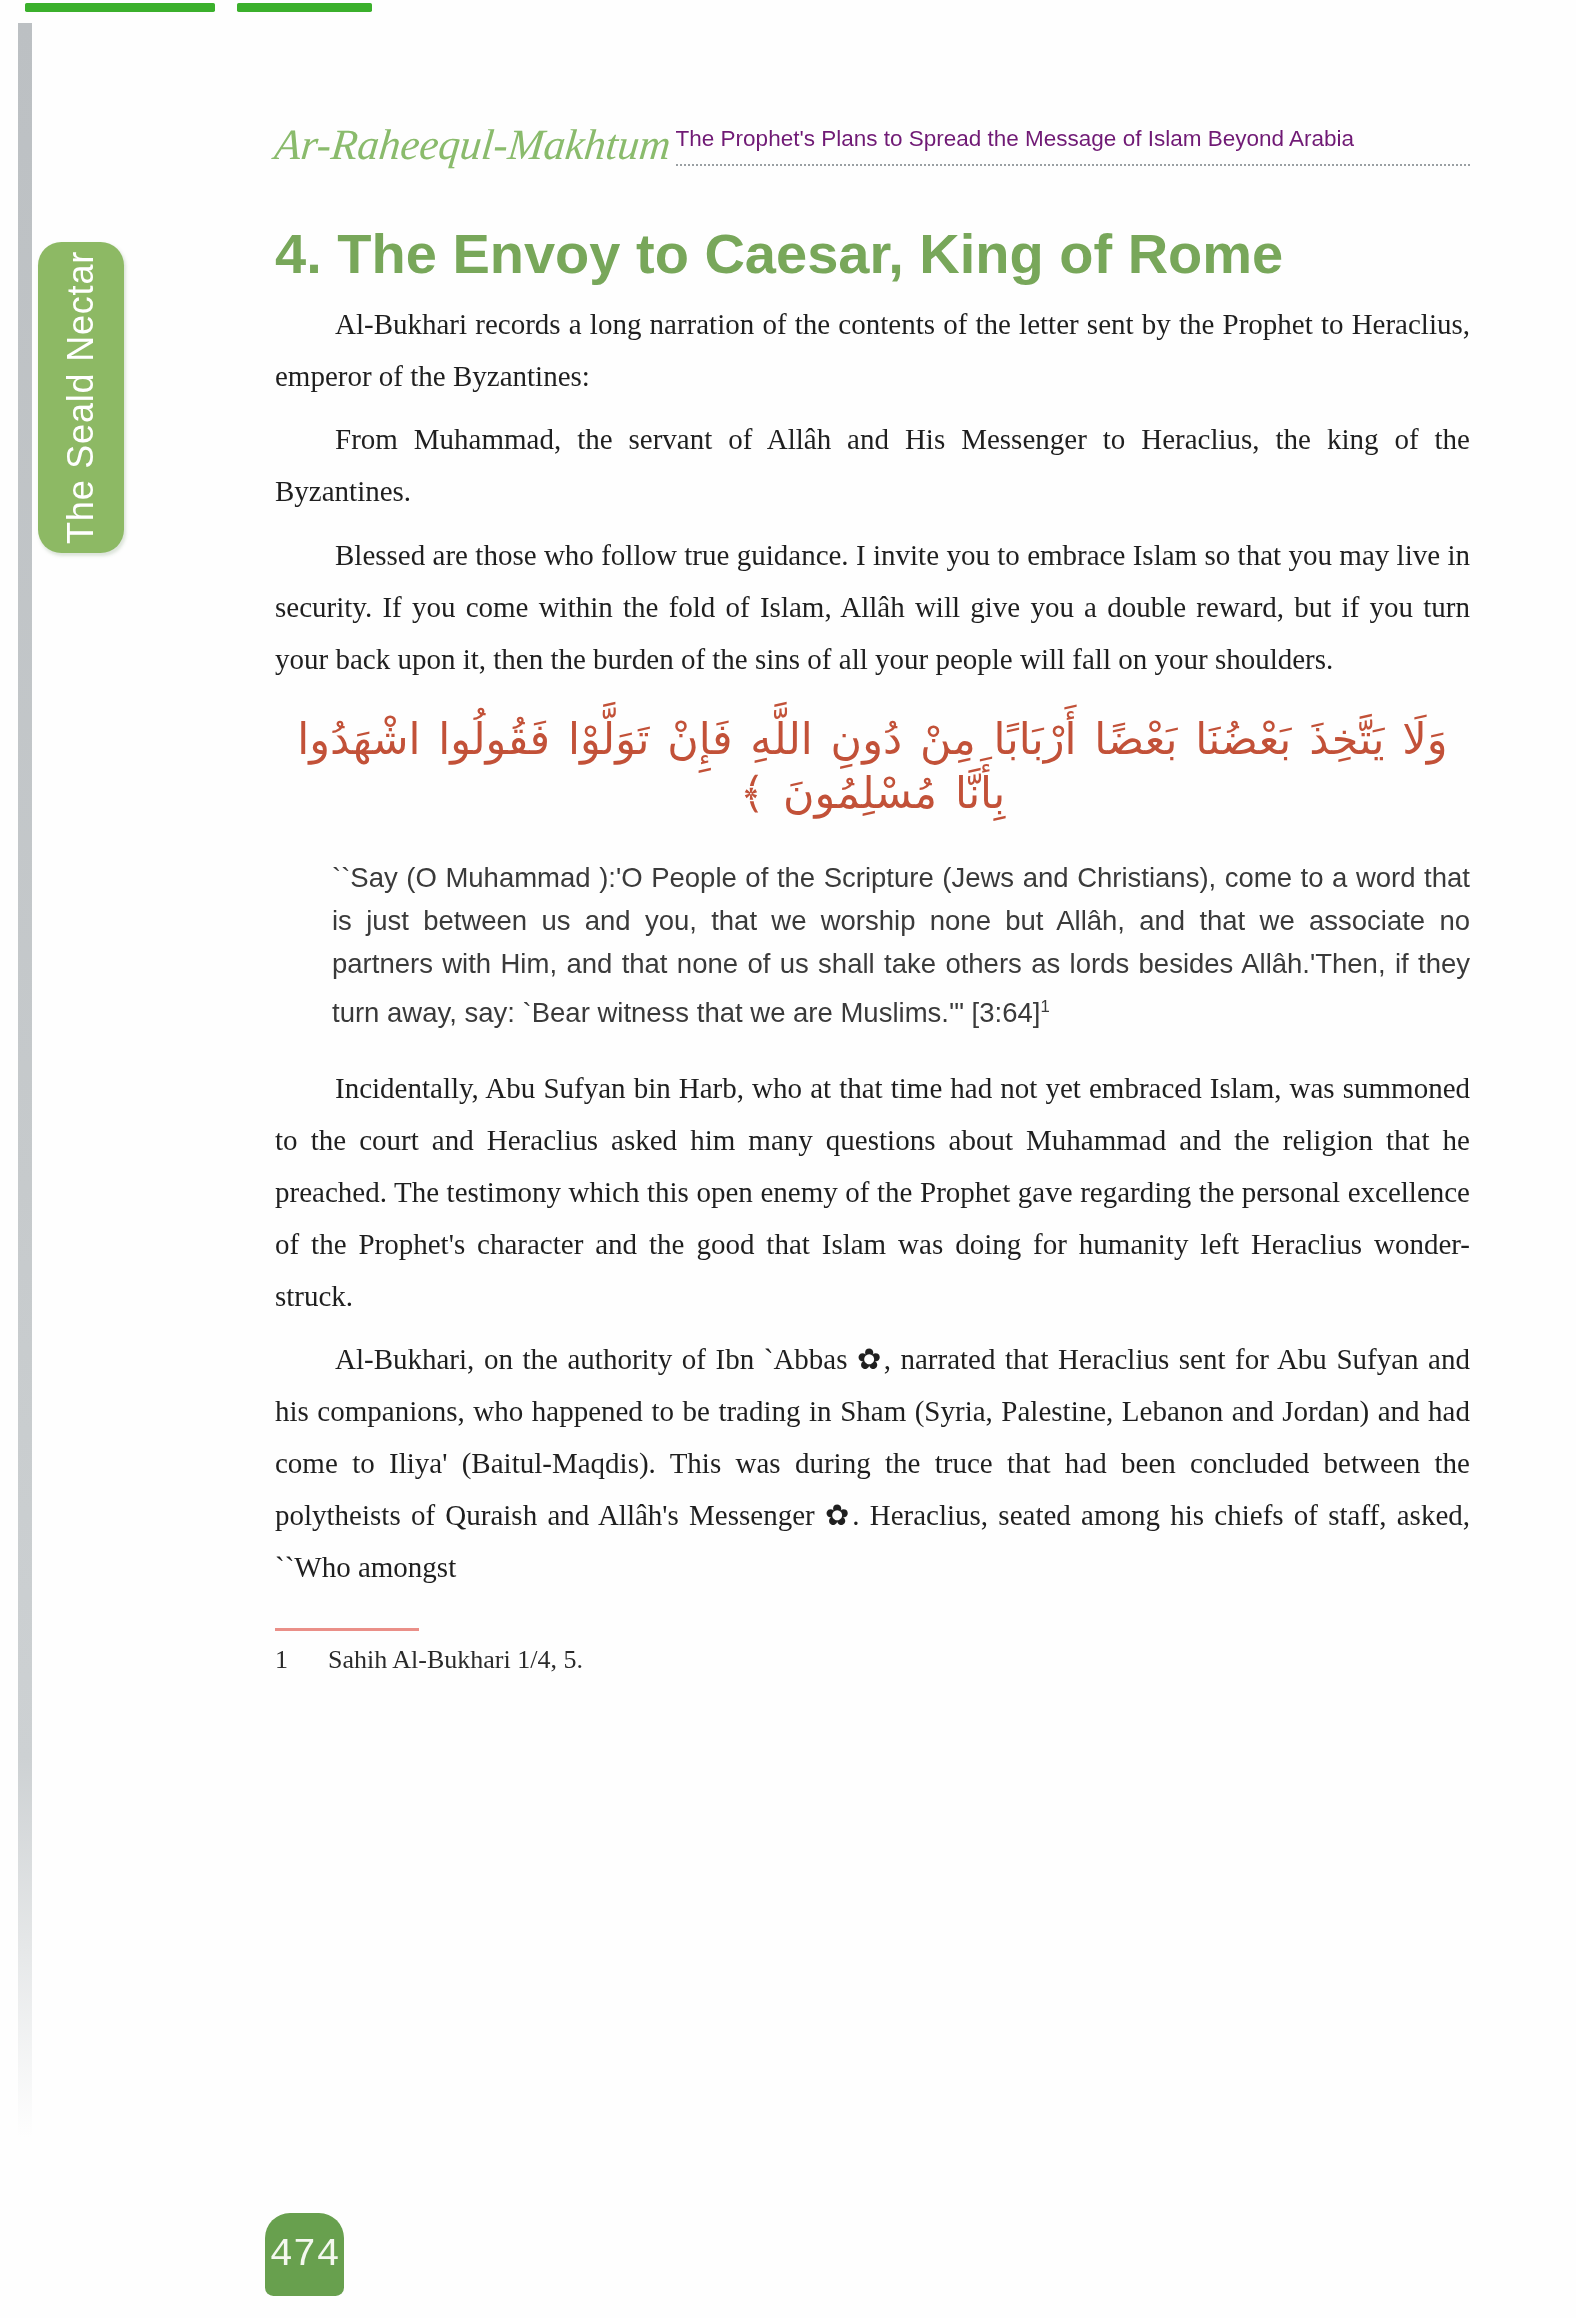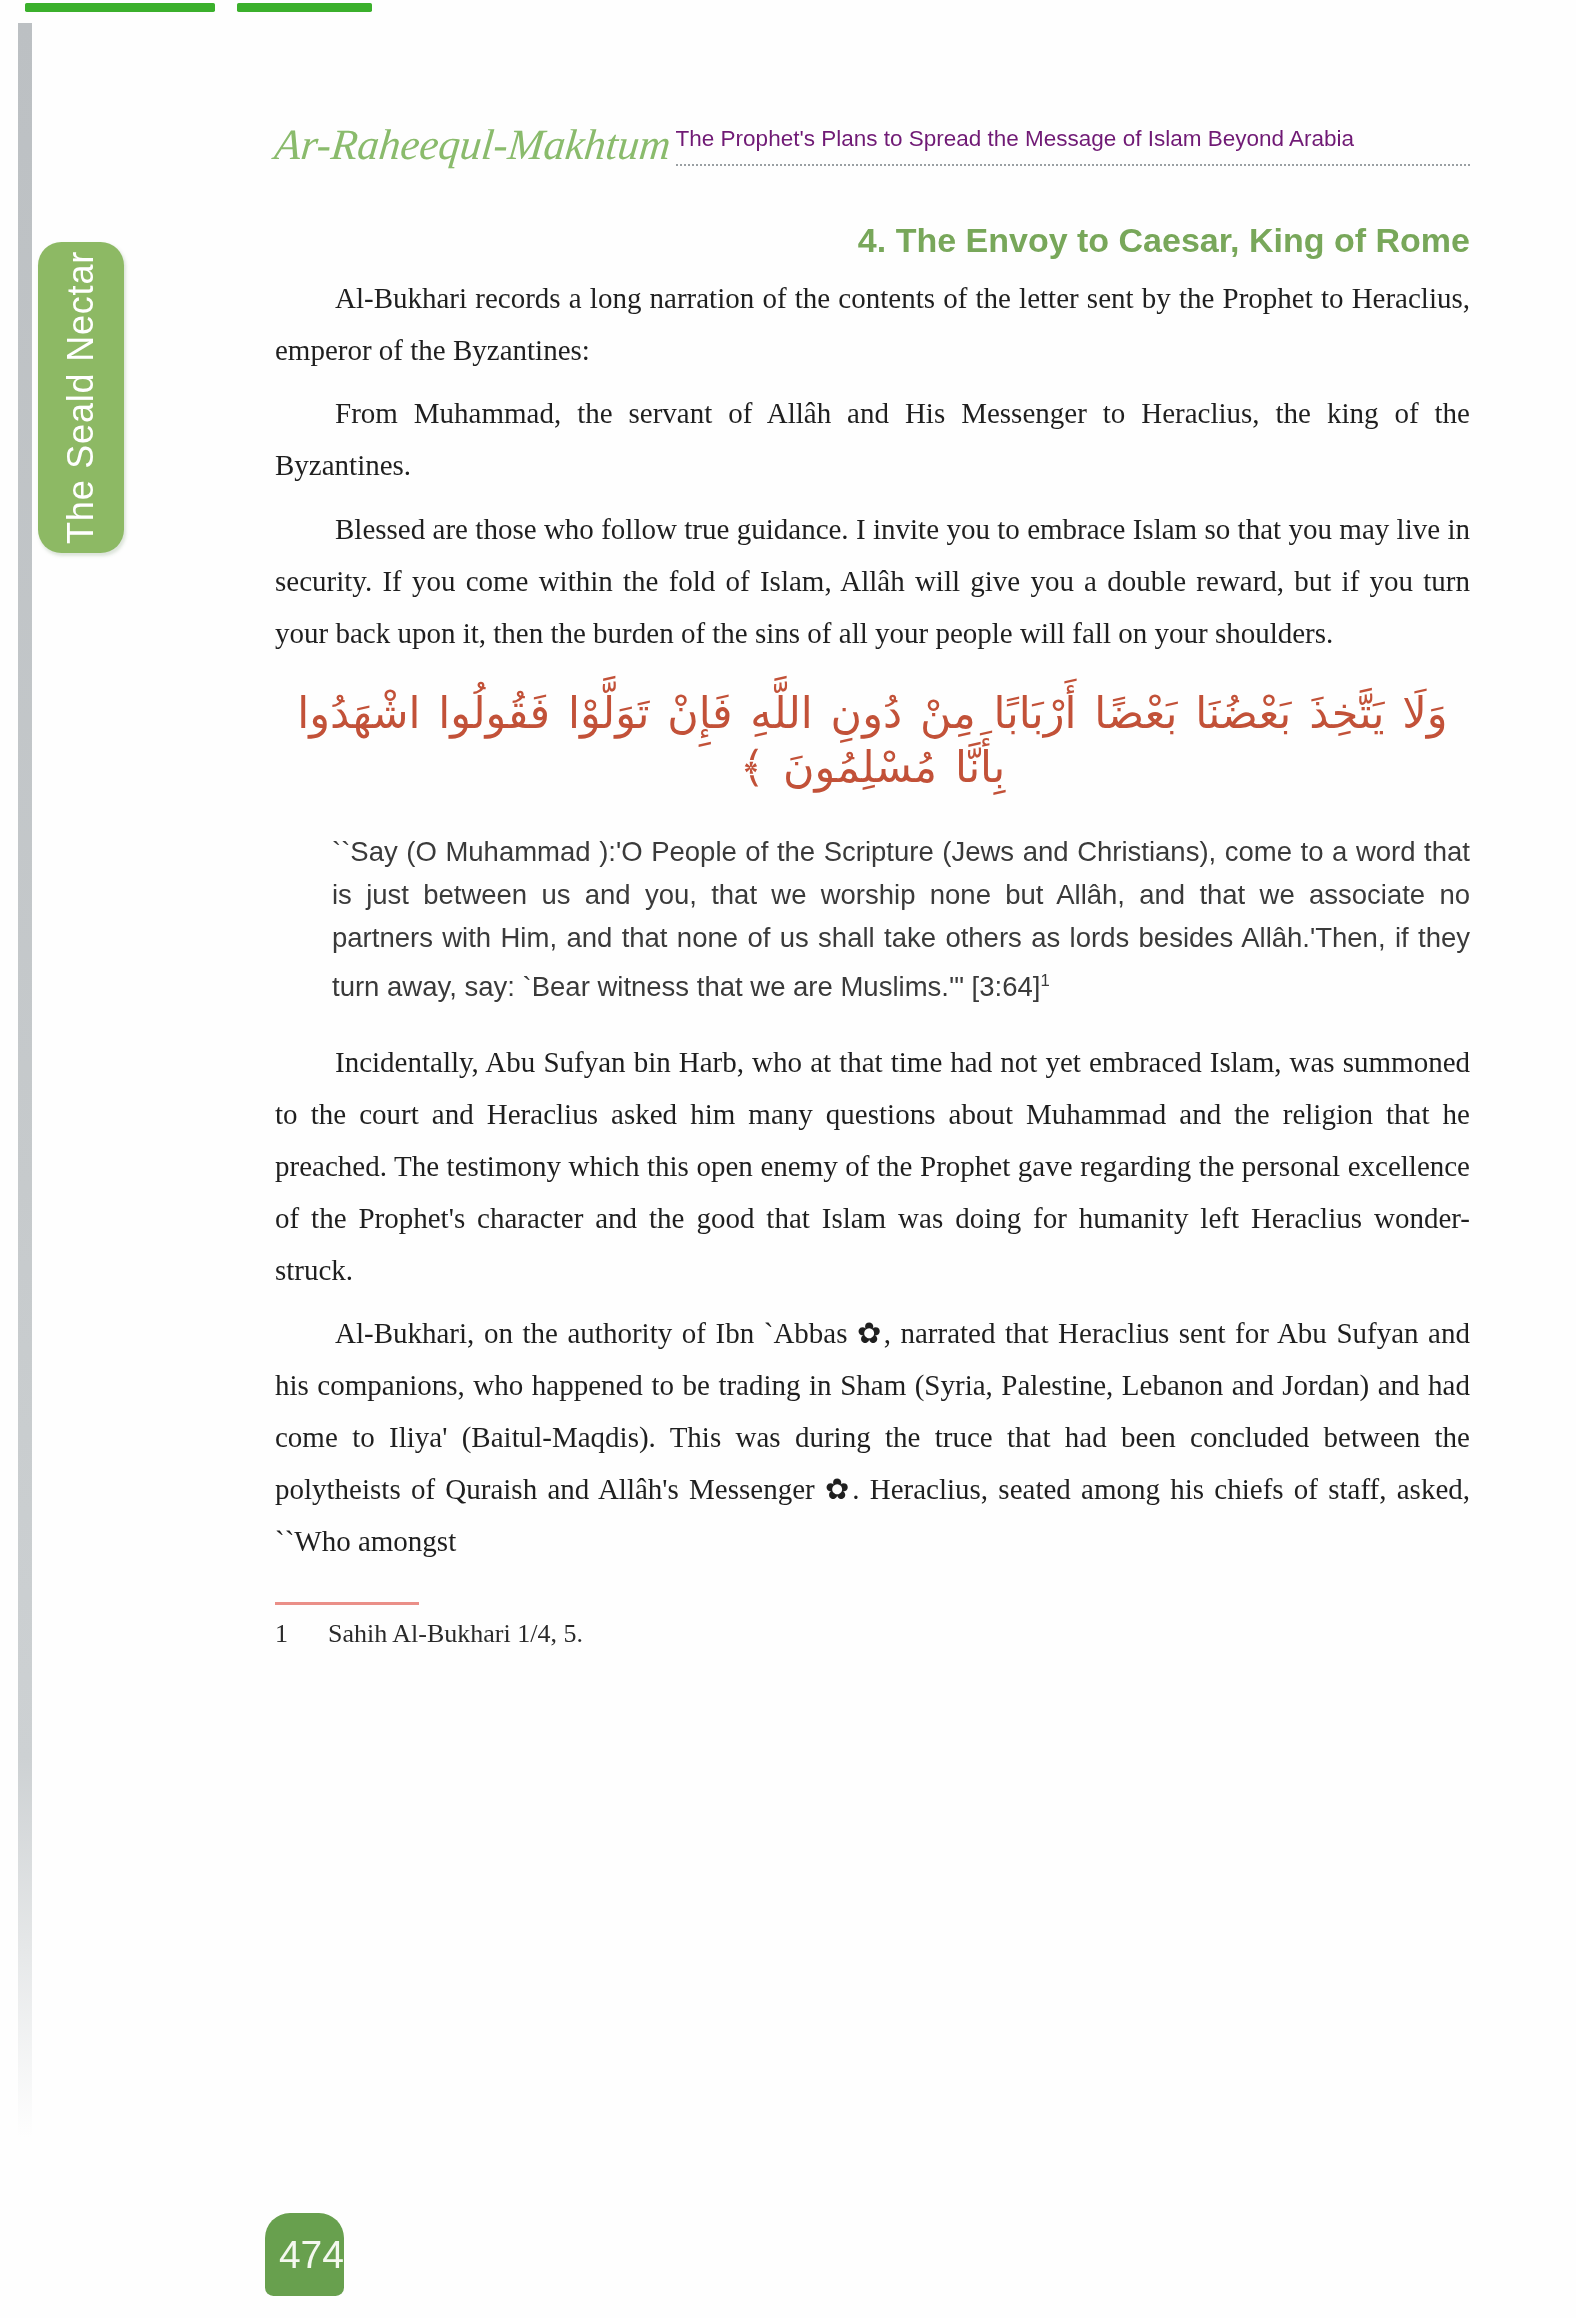--- a/index.html
+++ b/index.html
@@ -43,23 +43,23 @@
     font-size: 36px;
     letter-spacing: 0.8px;
     white-space: nowrap;
   }
 
   .page-badge {
     position: absolute; left: 265px; top: 2213px;
     width: 79px; height: 83px;
     background: #68a04e;
     border-radius: 25px 25px 8.3px 8.3px;
-    display: flex; align-items: center; justify-content: flex-end;
+    display: flex; align-items: center; justify-content: center;
     color: #f4f8ef;
-    font-family: Liberation Sans, sans-serif;
+    font-family: Liberation Mono, monospace;
     font-size: 39px;
   }
 
   
   .content {
     position: absolute; left: 275px; top: 0;
     width: 1195px;
   }
 
   .page-header {
@@ -87,24 +87,23 @@
     font-size: 22.5px;
     color: #701a75;
     white-space: nowrap;
     text-align: left;
   }
 
   h1.section-heading {
     margin: 55px 0 0 0;
     font-family: "Liberation Sans", sans-serif;
     font-weight: 700;
-    font-size: 34px;
+    font-size: 56px;
     color: #78a75a;
     letter-spacing: 0px;
-    text-align: right;
   }
 
   p.body-par {
     margin: 11.7px 0;
     font-size: 29px;
     line-height: 52px;
     text-align: justify;
     text-indent: 60px;
     color: #1f1f1f;
   }

